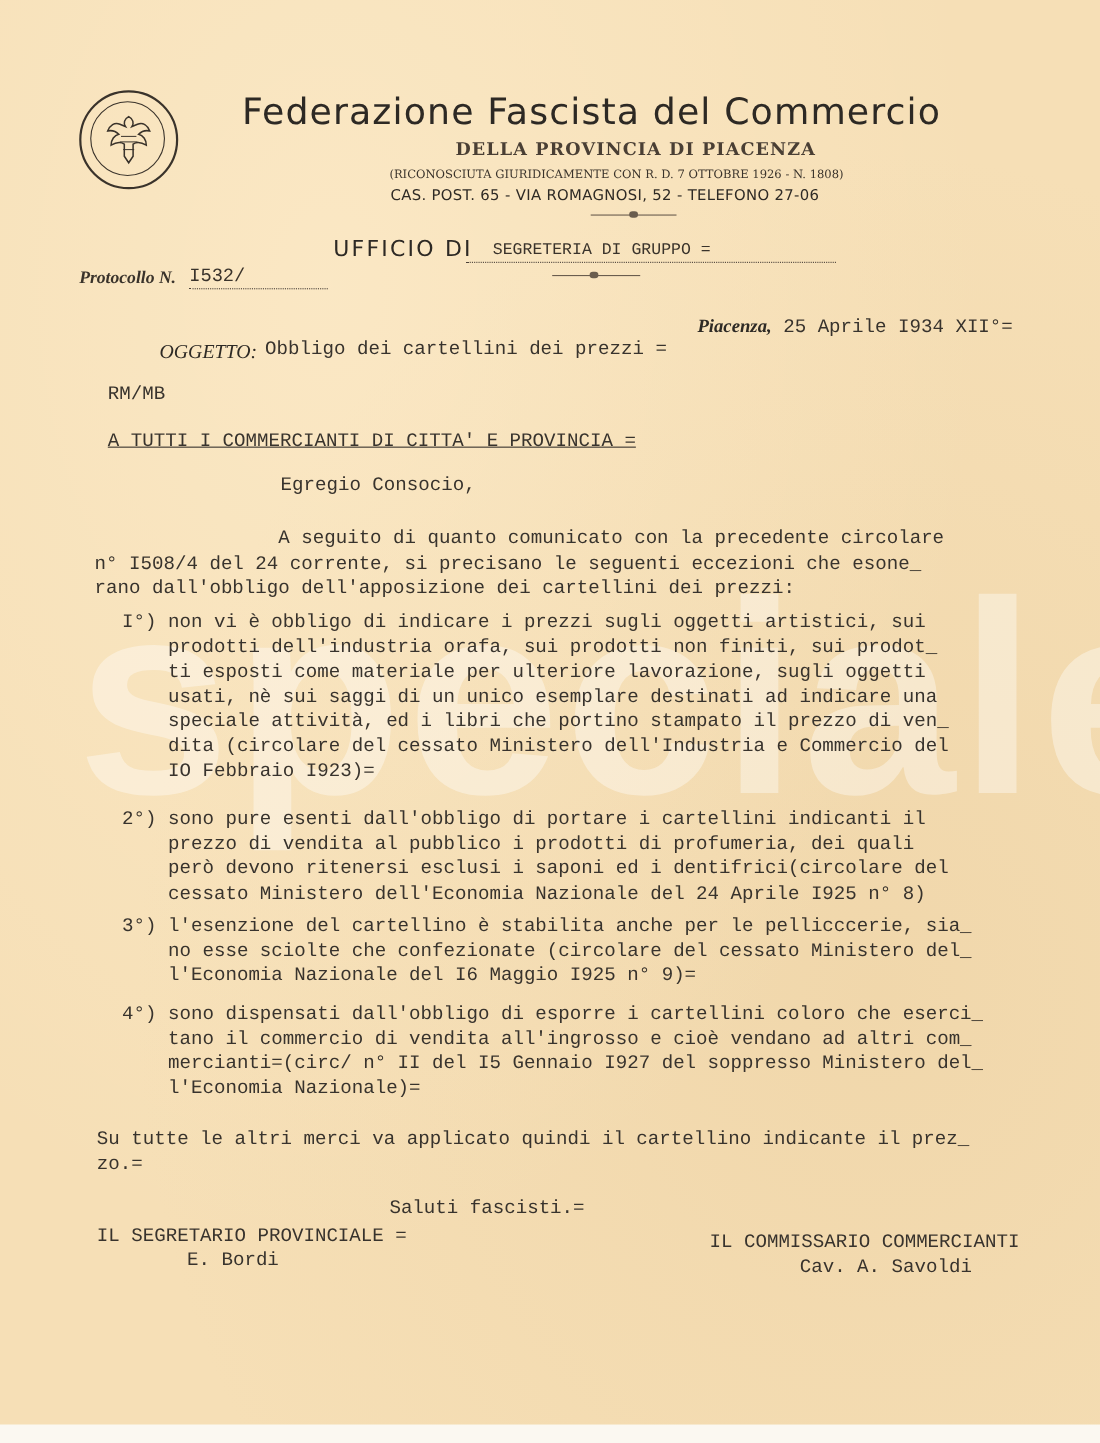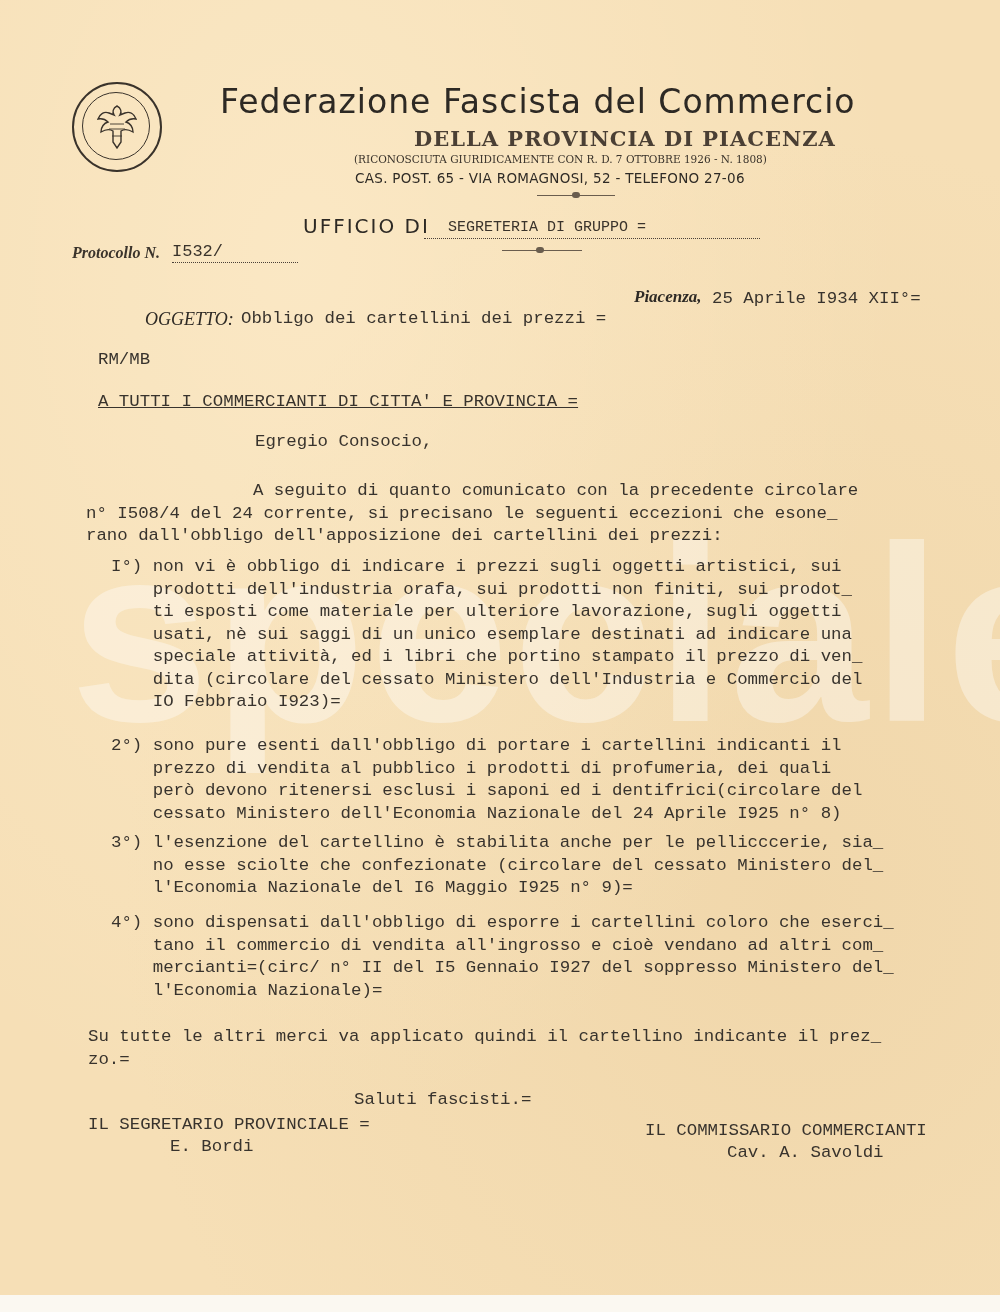--- a/index.html
+++ b/index.html
@@ -30,21 +30,21 @@
       border-radius: 50%; border: 1px solid #3a332b;
     }
     .seal svg { position: absolute; left: 0; top: 0; }
     .abs { position: absolute; white-space: nowrap; }
     .hdr-title {
       left: 220px; top: 82px; font-family: "DejaVu Sans", sans-serif;
       font-size: 33px; letter-spacing: 1px; color: #2d2924; font-weight: normal;
     }
     .hdr-sub {
       left: 414px; top: 126px; font-family: "DejaVu Serif", serif; font-weight: bold;
-      font-size: 21px; letter-spacing: 1px; color: #4a3f34; text-align: right;
+      font-size: 16px; letter-spacing: 1px; color: #4a3f34; text-align: right;
     }
     .hdr-legal {
       left: 354px; top: 153px; font-family: "DejaVu Serif", serif;
       font-size: 10.5px; color: #3a332b;
     }
     .hdr-address {
       left: 355px; top: 170px; font-family: "DejaVu Sans", sans-serif;
       font-size: 13.5px; color: #2e2a25; letter-spacing: 0.3px;
     }
     .ornament {

